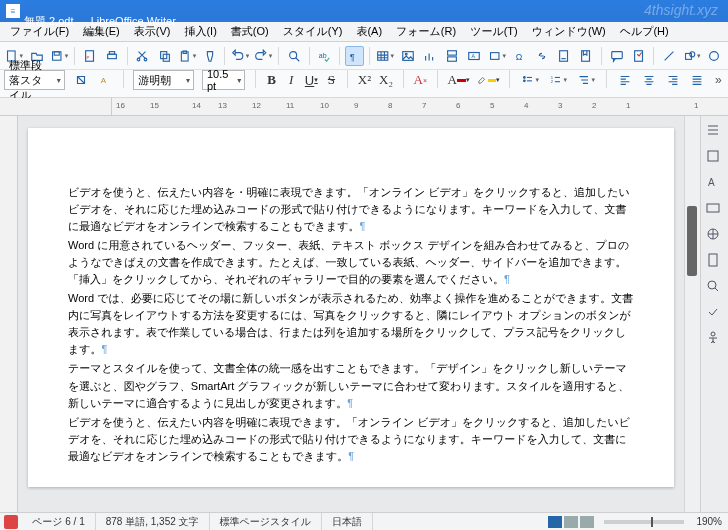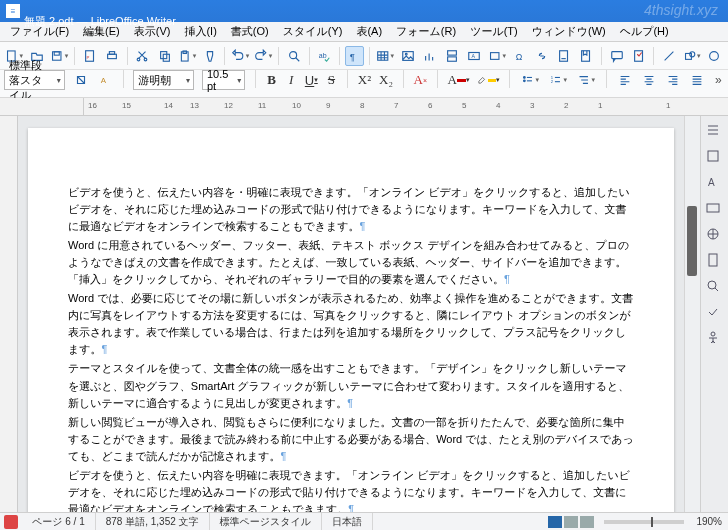--- a/index.html
+++ b/index.html
@@ -17,21 +17,21 @@
 .sep { width: 1px; height: 18px; background: #d9d9d9; margin: 0 2px; }
 .tbtn .drop { font-size: 7px; margin-left: 1px; color:#666; }
 .fmtbar { height: 28px; background: #f9fafb; border-bottom: 1px solid #d8d8d8; display: flex; align-items: flex-start; padding: 0 4px; gap: 8px; }
 .combo { height: 20px; border: 1px solid #b8b8b8; background: #fff; font-size: 11px; padding: 0 16px 0 4px; display: flex; align-items: center; position: relative; }
 .combo::after { content: "▾"; position: absolute; right: 3px; font-size: 8px; color: #555; }
 .fmt-btn { width: 22px; height: 20px; display: flex; align-items: center; justify-content: center; font-family: "Times New Roman", serif; font-size: 13px; color: #333; }
 .fmt-btn.b { font-weight: bold; }
 .fmt-btn.i { font-style: italic; }
 .fmt-btn.u { text-decoration: underline; }
 .fmt-btn.s { text-decoration: line-through; }
-.ruler { height: 18px; background: #f2f2f2; border-bottom: 1px solid #ccc; position: relative; display:flex; }
+.ruler { height: 18px; background: #f2f2f2; border-bottom: 1px solid #ccc; position: relative; display:flex;padding-left:28px; }
 .ruler-left { width: 84px; border-right:1px solid #ccc; }
 .ruler-main { flex:1; position:relative; overflow:hidden; }
 .ruler-tick { position: absolute; top: 3px; font-size: 8px; color: #666; }
 .workspace { display: flex; height: 396px; background: #e7e9eb; }
 .vruler { width: 18px; background: #f2f2f2; border-right: 1px solid #ccc; }
 .page-area { flex: 1; overflow: hidden; position: relative; }
 .page { background: #fff; margin: 12px 10px; padding: 56px 40px 20px 40px; box-shadow: 0 1px 3px rgba(0,0,0,.25); font-family: "MS Mincho", serif; font-size: 11px; line-height: 1.55; color: #000; }
 .page p { margin-bottom: 2px; }
 .para-mark { color: #6aa3de; }
 .vscroll { width: 16px; background: #eef0f2; border-left: 1px solid #d5d5d5; position: relative; }
@@ -370,21 +370,20 @@
 </div>
 
 <div class="workspace">
   <div class="vruler"></div>
   <div class="page-area">
     <div class="page">
       <p><span>ビデオを使うと、伝えたい内容を・明確に表現できます。「オンライン ビデオ」をクリックすると、追加したいビデオを、それに応じた埋め込みコードの形式で貼り付けできるようになります。キーワードを入力して、文書に最適なビデオをオンラインで検索することもできます。</span><span class="para-mark">¶</span></p>
       <p><span>Word に用意されているヘッダー、フッター、表紙、テキスト ボックス デザインを組み合わせてみると、プロのようなできばえの文書を作成できます。たとえば、一致している表紙、ヘッダー、サイドバーを追加できます。「挿入」をクリックしてから、それぞれのギャラリーで目的の要素を選んでください。</span><span class="para-mark">¶</span></p>
       <p><span>Word では、必要に応じてその場に新しいボタンが表示されるため、効率よく操作を進めることができます。文書内に写真をレイアウトする方法を変更するには、写真をクリックすると、隣にレイアウト オプションのボタンが表示されます。表で作業している場合は、行または列を追加する場所をクリックして、プラス記号をクリックします。</span><span class="para-mark">¶</span></p>
       <p><span>テーマとスタイルを使って、文書全体の統一感を出すこともできます。「デザイン」をクリックし新しいテーマを選ぶと、図やグラフ、SmartArt グラフィックが新しいテーマに合わせて変わります。スタイルを適用すると、新しいテーマに適合するように見出しが変更されます。</span><span class="para-mark">¶</span></p>
-      <p><span>新しい閲覧ビューが導入され、閲覧もさらに便利になりました。文書の一部を折りたたんで、必要な箇所に集中することができます。最後まで読み終わる前に中止する必要がある場合、Word では、たとえ別のデバイスであっても、どこまで読んだかが記憶されます。</span><span class="para-mark">¶</span></p>
       <p><span>ビデオを使うと、伝えたい内容を明確に表現できます。「オンライン ビデオ」をクリックすると、追加したいビデオを、それに応じた埋め込みコードの形式で貼り付けできるようになります。キーワードを入力して、文書に最適なビデオをオンラインで検索することもできます。</span><span class="para-mark">¶</span></p>
     </div>
   </div>
   <div class="vscroll">
       <div class="thumb"></div>
     </div>
   <div class="sidebar">
     <div class="sbtn"><svg viewBox="0 0 16 16" width="16" height="16">
           <path d="M3 4h10M3 8h10M3 12h10" stroke="#556" fill="none"></path>
         </svg></div>

